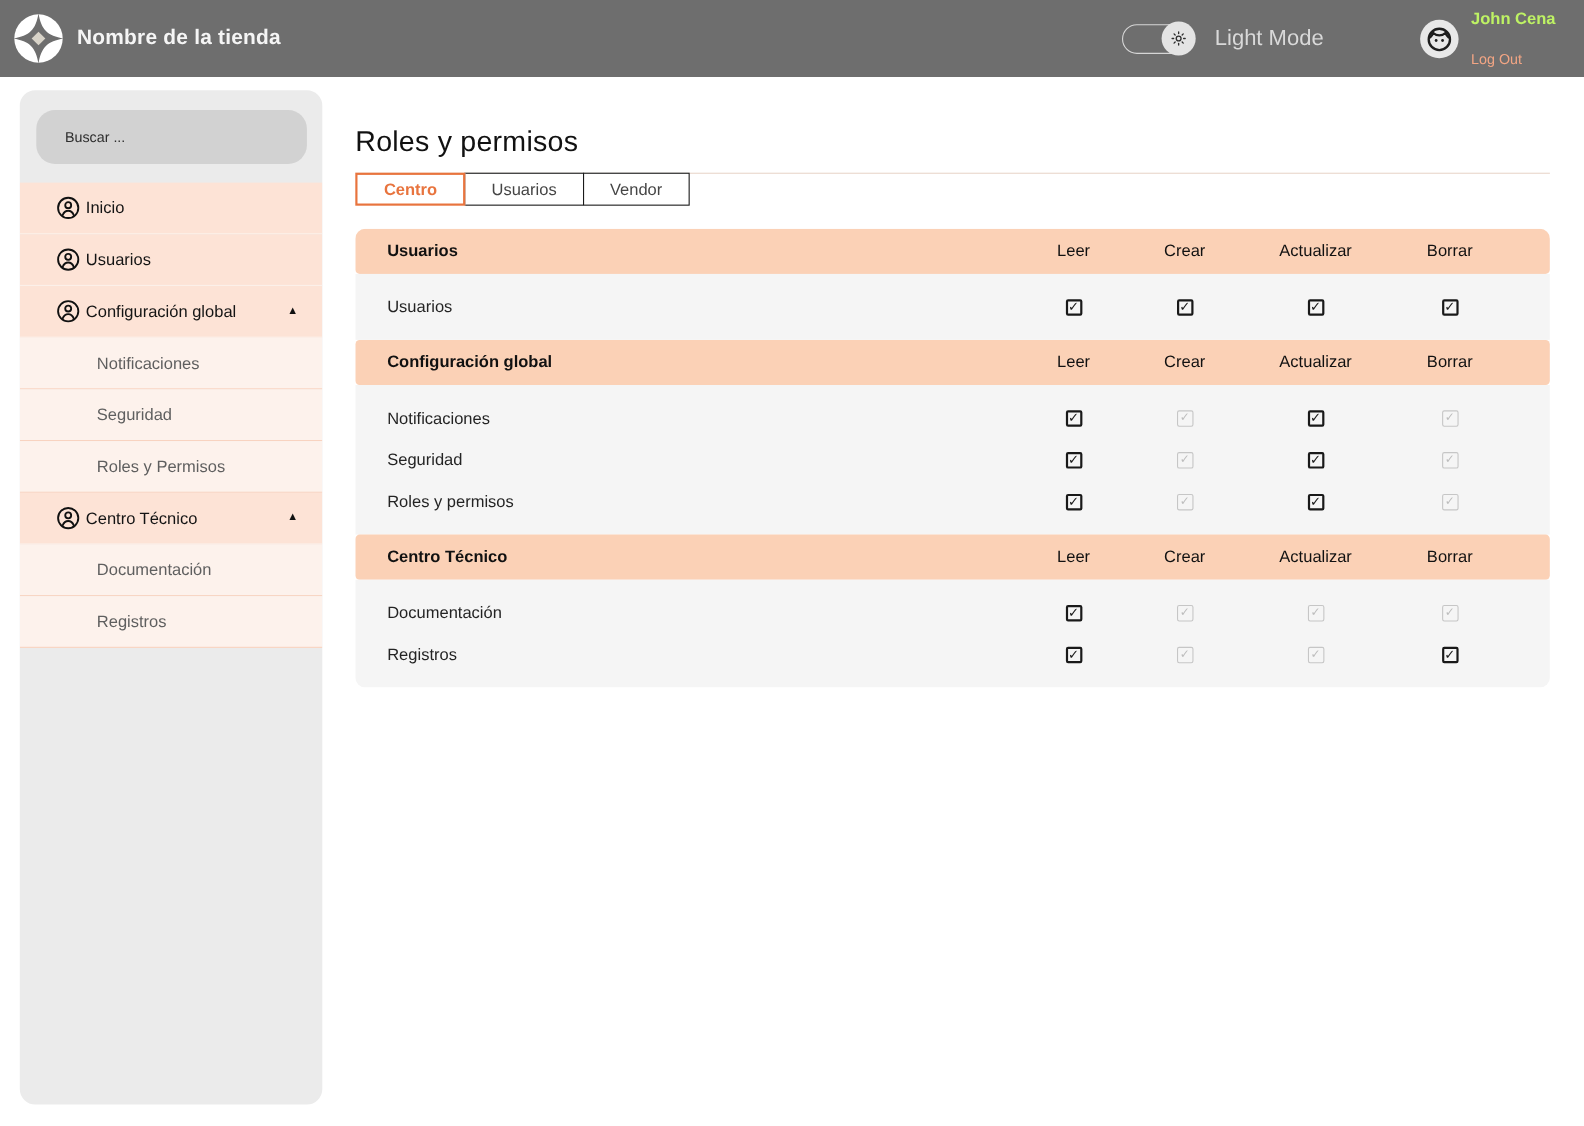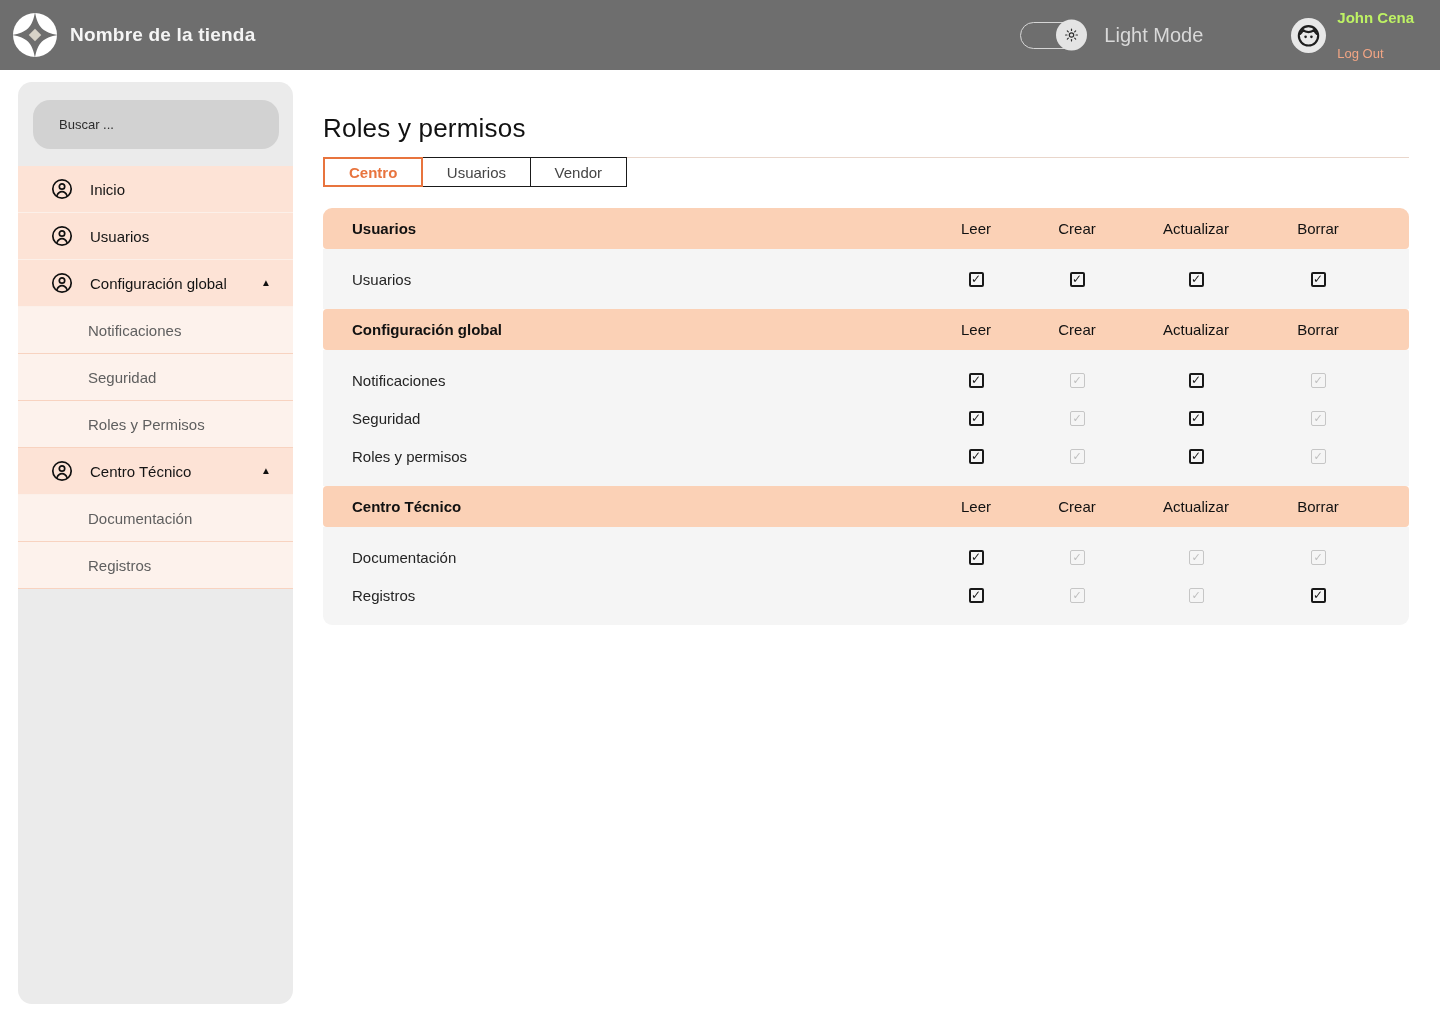--- a/index.html
+++ b/index.html
@@ -72,21 +72,21 @@
   }
   .search-input::placeholder { color: #2d2d2d; opacity: 1; }
   .nav-item {
     height: 47px;
     display: flex; align-items: center;
     cursor: pointer;
   }
   .nav-item.top {
     background: #fde3d6;
     padding-left: 32px;
-    gap: 16px;
+    gap: 4px;
     border-bottom: 1px solid #fcf0e9;
   }
   .nav-item.sub {
     background: #fdf2ec;
     padding-left: 70px;
     border-bottom: 1px solid #f8d3c0;
     color: #5f5f5f;
   }
   .nav-item.top .nav-label { font-size: 15px; color: #141414; }
   .nav-item.sub .nav-label { font-size: 15px; color: #5f5f5f; }

